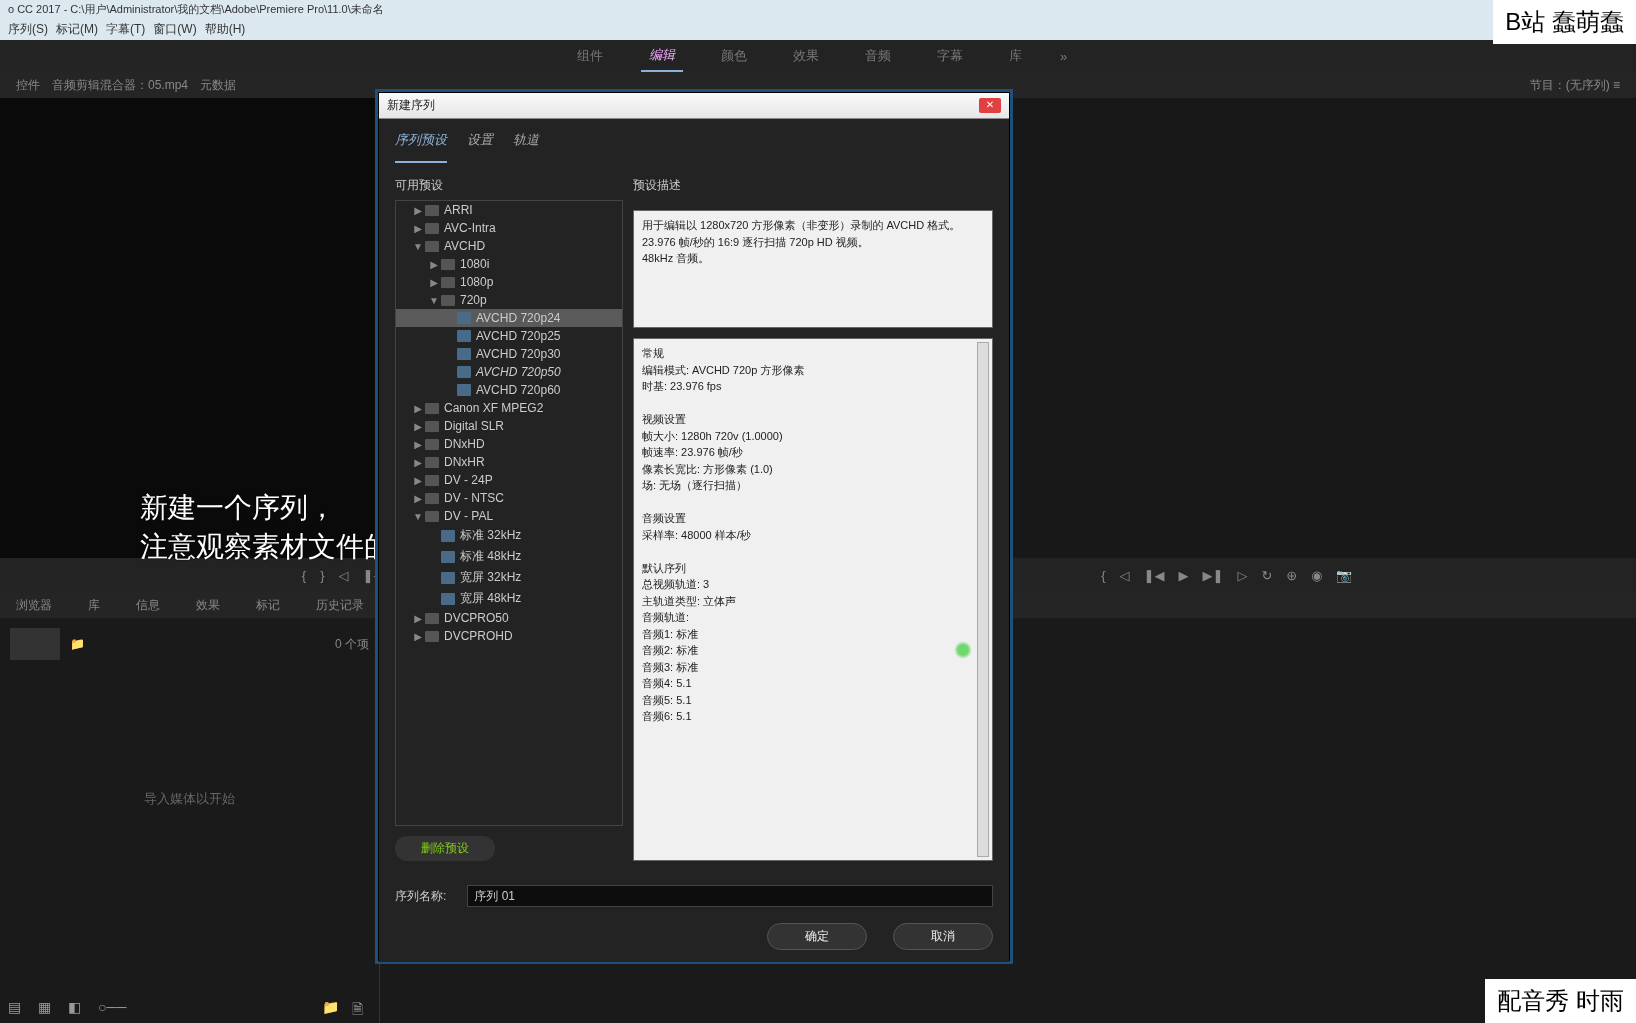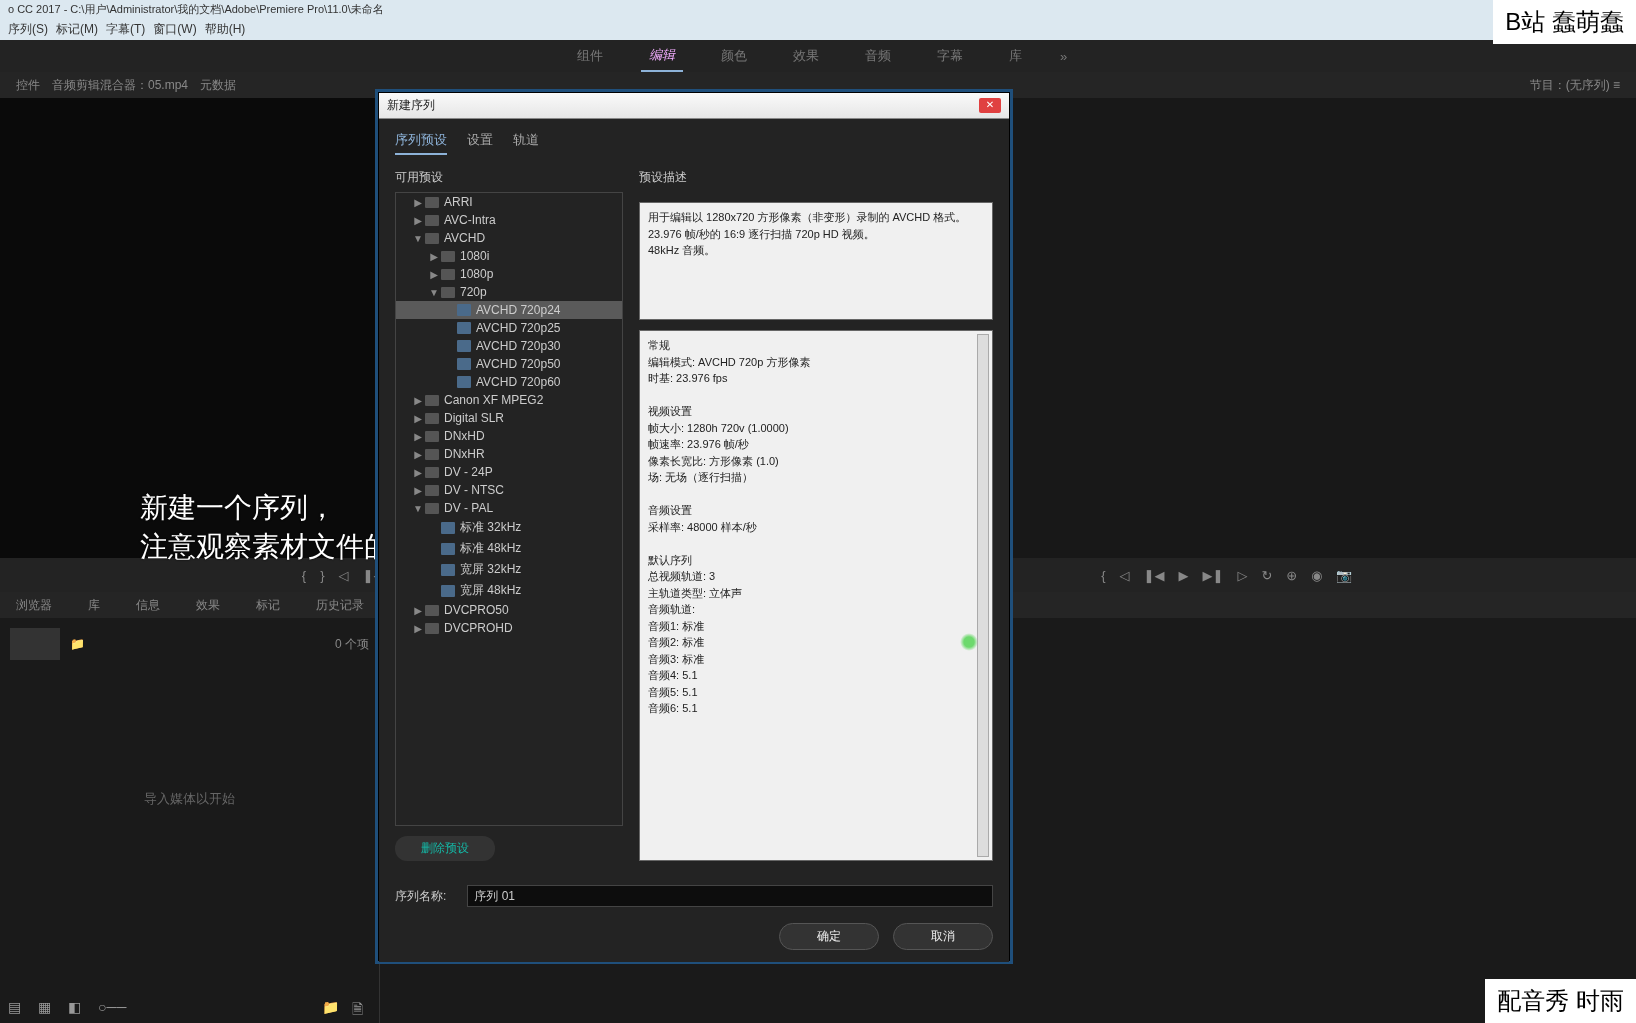--- a/index.html
+++ b/index.html
@@ -29,42 +29,42 @@
 .pf-icon { width: 16px; height: 16px; color: #999; cursor: pointer; font-size: 14px; }
 .timeline-panel { flex: 1; background: #1a1a1a; position: relative; }
 .search-ic { position: absolute; top: 10px; left: 10px; color: #888; font-size: 15px; }
 
 
 .dialog { position: absolute; left: 378px; top: 92px; width: 632px; height: 869px; background: #2a2a2a; border: 1px solid #000; box-shadow: 0 0 0 3px #1f4f7b; z-index: 100; }
 .dialog-title { background: linear-gradient(#fafafa,#e6e6e6); color: #222; font-size: 12px; padding: 4px 8px; display: flex; justify-content: space-between; align-items: center; border-bottom: 1px solid #888; }
 .close-btn { background: #e04040; color: #fff; width: 22px; height: 15px; text-align: center; line-height: 13px; font-size: 10px; border-radius: 2px; cursor: pointer; }
 .dialog-body { background: #232323; padding: 12px 16px; height: calc(100% - 24px); display: flex; flex-direction: column; }
 .dialog-tabs { display: flex; gap: 20px; font-size: 13px; color: #aaa; margin-bottom: 14px; }
-.dtab { cursor: pointer; padding-bottom: 4px; }
+.dtab { cursor: pointer; padding-bottom: 12px; font-style: italic; }
 .dtab.active { color: #8db2d8; border-bottom: 2px solid #8db2d8; }
-.dialog-main { display: flex; gap: 16px; flex: 1; min-height: 0; }
+.dialog-main { display: flex; gap: 10px; flex: 1; min-height: 0; }
 .preset-col { width: 228px; display: flex; flex-direction: column; }
 .col-label { font-size: 12px; color: #ccc; margin-bottom: 6px; }
 .preset-tree { flex: 1; background: #232323; border: 1px solid #444; overflow-y: auto; font-size: 12px; }
 .tree-item { display: flex; align-items: center; padding: 2px 4px; color: #ccc; cursor: pointer; white-space: nowrap; }
 .tree-item.selected { background: #5a5a5a; }
 .tree-arr { width: 12px; text-align: center; color: #888; font-size: 10px; }
 .tree-ic { width: 16px; height: 14px; margin-right: 4px; display: inline-flex; align-items: center; justify-content: center; }
 .folder-ic { background: #555; width: 14px; height: 11px; border-radius: 1px; }
 .preset-ic { background: #4a6a8a; width: 14px; height: 12px; border-radius: 1px; }
 .desc-col { flex: 1; display: flex; flex-direction: column; gap: 10px; }
 .desc-box { background: #f0f0f0; border: 1px solid #666; color: #222; font-size: 11px; padding: 6px 8px; line-height: 1.5; overflow-y: auto; }
 .desc-box.top { height: 118px; }
 .desc-box.bottom { flex: 1; position: relative; }
 .desc-box.bottom::after { content: ""; position: absolute; right: 3px; top: 3px; bottom: 3px; width: 10px; background: #ddd; border: 1px solid #aaa; }
 .green-cursor { position: absolute; left: 320px; top: 302px; width: 18px; height: 18px; background: radial-gradient(circle, #6dd96d 40%, rgba(109,217,109,0) 70%); border-radius: 50%; z-index: 200; pointer-events: none; }
-.delete-preset { background: #333; border-radius: 12px; text-align: center; color: #14b8a6; font-size: 12px; padding: 4px 20px; margin-top: 10px; width: 100px; }
+.delete-preset { background: #333; border-radius: 12px; text-align: center; color: #84cc16; font-size: 12px; padding: 4px 20px; margin-top: 10px; width: 100px; }
 .seq-name-row { display: flex; align-items: center; gap: 21px; margin-top: 24px; font-size: 12px; }
 .seq-name-input { flex: 1; background: #0d0d0d; border: 1px solid #444; color: #ccc; padding: 3px 6px; font-size: 12px; }
-.dialog-buttons { display: flex; justify-content: flex-end; gap: 14px; margin-top: 16px; }
+.dialog-buttons { display: flex; justify-content: flex-end; gap: 26px; margin-top: 16px; }
 .dbtn { background: #333; border: 1px solid #555; border-radius: 14px; color: #eee; font-size: 12px; padding: 4px 0; width: 100px; text-align: center; cursor: pointer; }
 
 
 .watermark-tr { position: absolute; top: 0; right: 0; background: #fff; color: #000; font-size: 24px; padding: 6px 12px; font-weight: 500; z-index: 300; }
 .watermark-br { position: absolute; bottom: 0; right: 0; background: #fff; color: #000; font-size: 24px; padding: 6px 12px; font-weight: 500; z-index: 300; }
 </style>
 </head>
 <body>
 
 <div class="titlebar">o CC 2017 - C:\用户\Administrator\我的文档\Adobe\Premiere Pro\11.0\未命名</div>
@@ -238,21 +238,21 @@
               </span>
               <span>AVCHD 720p25</span>
             </div>
             <div class="tree-item" style="padding-left: 48px;">
               <span class="tree-arr"></span>
               <span class="tree-ic">
                 <span class="preset-ic"></span>
               </span>
               <span>AVCHD 720p30</span>
             </div>
-            <div class="tree-item" style="padding-left: 48px;">
+            <div class="tree-item" style="padding-left: 48px; font-style: italic;">
               <span class="tree-arr"></span>
               <span class="tree-ic">
                 <span class="preset-ic"></span>
               </span>
               <span>AVCHD 720p50</span>
             </div>
             <div class="tree-item" style="padding-left: 48px;">
               <span class="tree-arr"></span>
               <span class="tree-ic">
                 <span class="preset-ic"></span>

